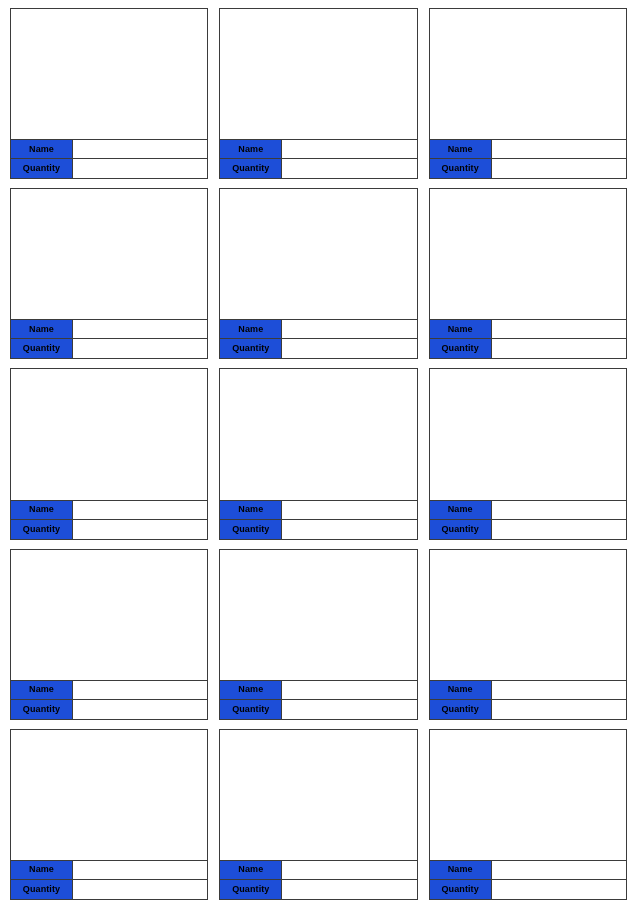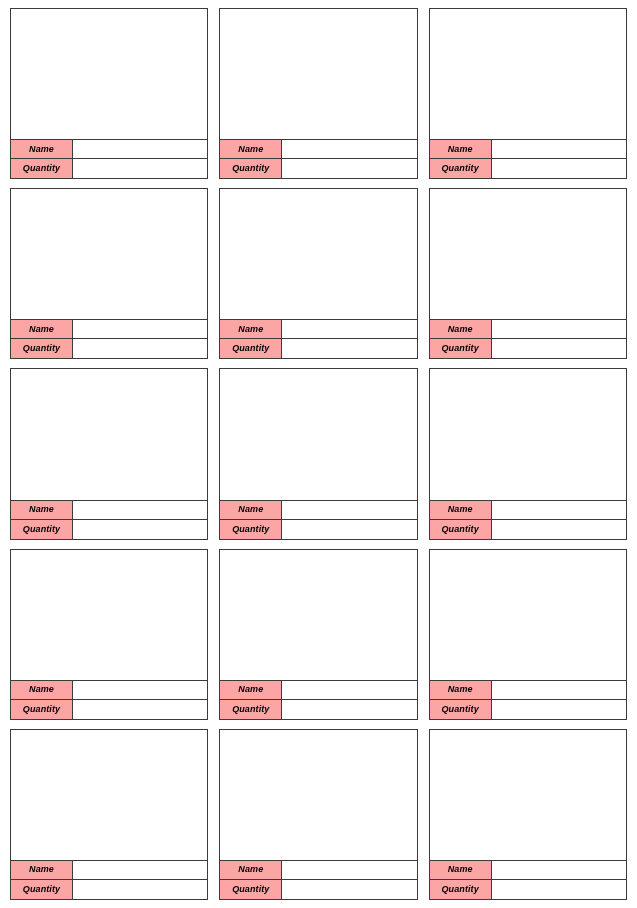--- a/index.html
+++ b/index.html
@@ -55,23 +55,22 @@
     box-sizing: border-box;
     border-right: 1px solid #3b3b3b;
     display: flex;
     align-items: center;
     justify-content: center;
     font-size: 9px;
     font-weight: bold;
     letter-spacing: 0.1px;
     line-height: 1;
     color: #000000;
-    background: #fca5a5;
+    background: #1d4ed8;
     padding: 0 2px;
-    font-style: italic;
   }
   .field-value {
     flex: 1 1 auto;
     box-sizing: border-box;
     background: #ffffff;
     font-size: 9px;
     display: flex;
     align-items: center;
     padding: 0 4px;
     color: #000000;

